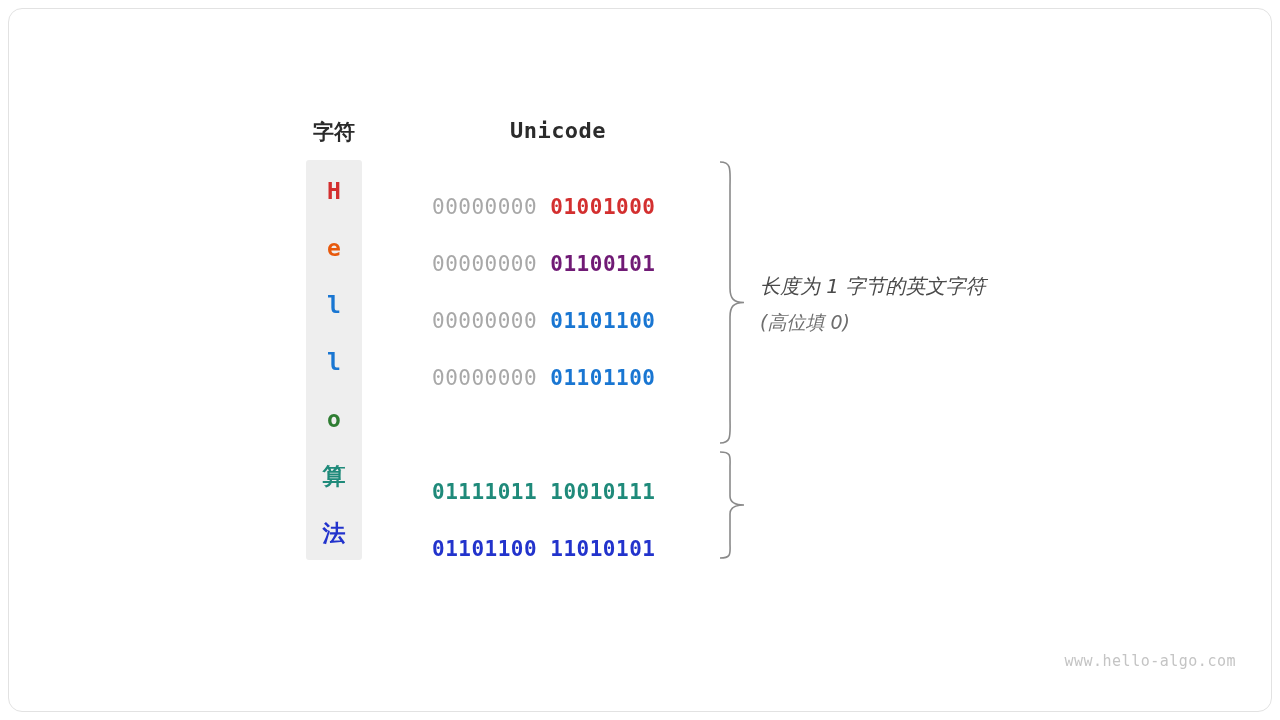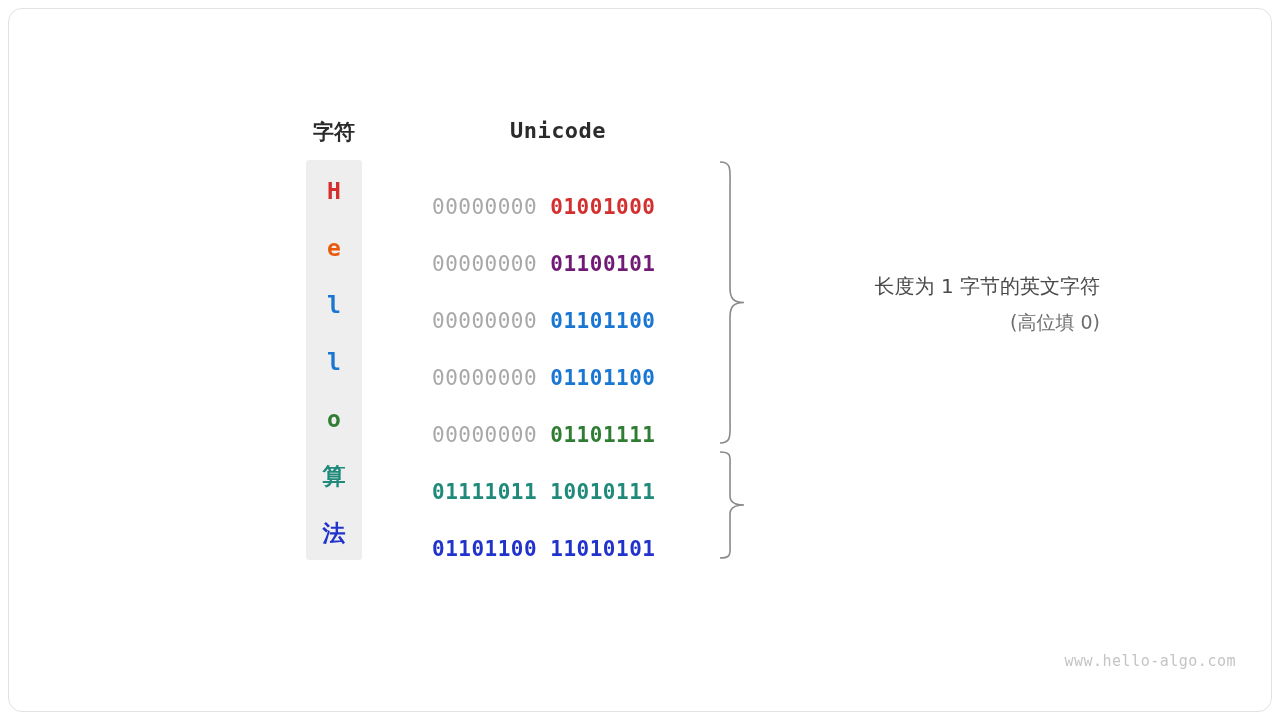--- a/index.html
+++ b/index.html
@@ -124,21 +124,22 @@
     top: 450px;
     width: 30px;
     height: 110px;
   }
 
   
   .annot {
     position: absolute;
     font-family: "DejaVu Sans", sans-serif;
     color: #4a4a4a;
-    text-align: right;
+    text-align: left;
+    font-style: italic;
   }
   #annot-1 {
     left: 760px;
     top: 268px;
     width: 340px;
     font-size: 20px;
     line-height: 36px;
   }
   #annot-1 .sub {
     display: block;
@@ -186,21 +187,20 @@
       <div class="row" style="top: 277px;">
         <div class="char" style="color: rgb(25, 118, 210);">l</div>
         <div class="bits"><span class="pad">00000000</span> <span class="hi" style="color: rgb(25, 118, 210);">01101100</span></div>
       </div>
       <div class="row" style="top: 334px;">
         <div class="char" style="color: rgb(25, 118, 210);">l</div>
         <div class="bits"><span class="pad">00000000</span> <span class="hi" style="color: rgb(25, 118, 210);">01101100</span></div>
       </div>
       <div class="row" style="top: 391px;">
         <div class="char" style="color: rgb(46, 125, 50);">o</div>
-        <div class="bits"><span class="pad">00000000</span> <span class="hi" style="color: rgb(46, 125, 50);">01101111</span></div>
       </div>
       <div class="row" style="top: 448px;">
         <div class="char cjk" style="color: rgb(31, 138, 122);">算</div>
         <div class="bits"><span class="hi" style="color: rgb(31, 138, 122);">01111011 10010111</span></div>
       </div>
       <div class="row" style="top: 505px;">
         <div class="char cjk" style="color: rgb(34, 51, 204);">法</div>
         <div class="bits"><span class="hi" style="color: rgb(34, 51, 204);">01101100 11010101</span></div>
       </div>
     </div>

